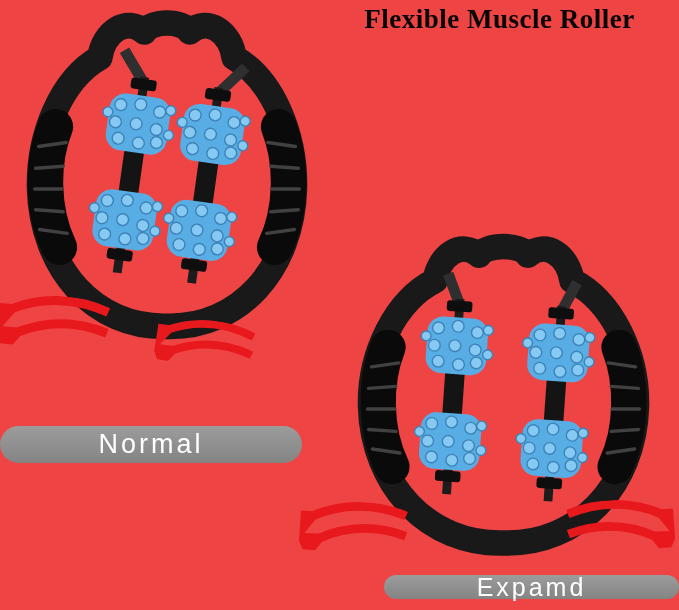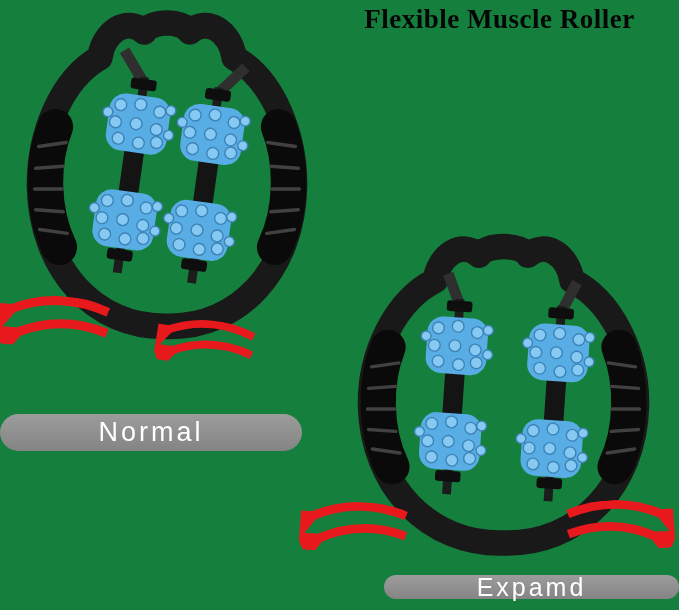--- a/index.html
+++ b/index.html
@@ -1,36 +1,36 @@
 <!DOCTYPE html>
 <html><head>
 <meta charset="utf-8">
 <style>
   html,body{margin:0;padding:0;background:#fff;}
-  .canvas{position:relative;width:679px;height:610px;background:#15803d;overflow:hidden;
+  .canvas{position:relative;width:679px;height:610px;background:#ef4444;overflow:hidden;
           font-family:"Liberation Sans",sans-serif;}
   
   .title{position:absolute;left:320px;top:4px;width:359px;text-align:center;
          font-family:"Liberation Serif",serif;font-weight:bold;color:#060606;}
   .title .l1{font-size:27px;letter-spacing:0.5px;}
   .title .l2{font-size:26px;margin-top:13px;letter-spacing:1px;}
   
   .device{position:absolute;}
   .dev-normal{left:4px;top:0;width:326px;height:371px;}
   .dev-expand{left:332px;top:224px;width:344px;height:362px;}
   
   .arrow{position:absolute;}
   .a-n1{left:-2px;top:296px;width:118px;height:53px;transform:rotate(6deg);}
   .a-n2{left:156px;top:320px;width:104px;height:47px;transform:rotate(9deg);}
   .a-e1{left:300px;top:502px;width:114px;height:51px;transform:rotate(4deg);}
   .a-e2{left:560px;top:500px;width:114px;height:51px;transform:scaleX(-1) rotate(4deg);}
   
   .caption{position:absolute;display:flex;align-items:center;justify-content:center;
            background:linear-gradient(#9c9c9c,#848484);color:#ffffff;letter-spacing:3px;}
-  .cap-normal{left:0;top:414px;width:302px;height:37px;border-radius:19px;font-size:27px;}
+  .cap-normal{left:0;top:426px;width:302px;height:37px;border-radius:19px;font-size:27px;}
   .cap-expand{left:384px;top:575px;width:295px;height:24px;border-radius:17px;font-size:25px;align-items:center;}
   .defs-holder{position:absolute;width:0;height:0;overflow:hidden;}
 </style>
 </head>
 <body>
 
 <div class="canvas">
 
   <svg class="defs-holder" aria-hidden="true">
     <defs>

